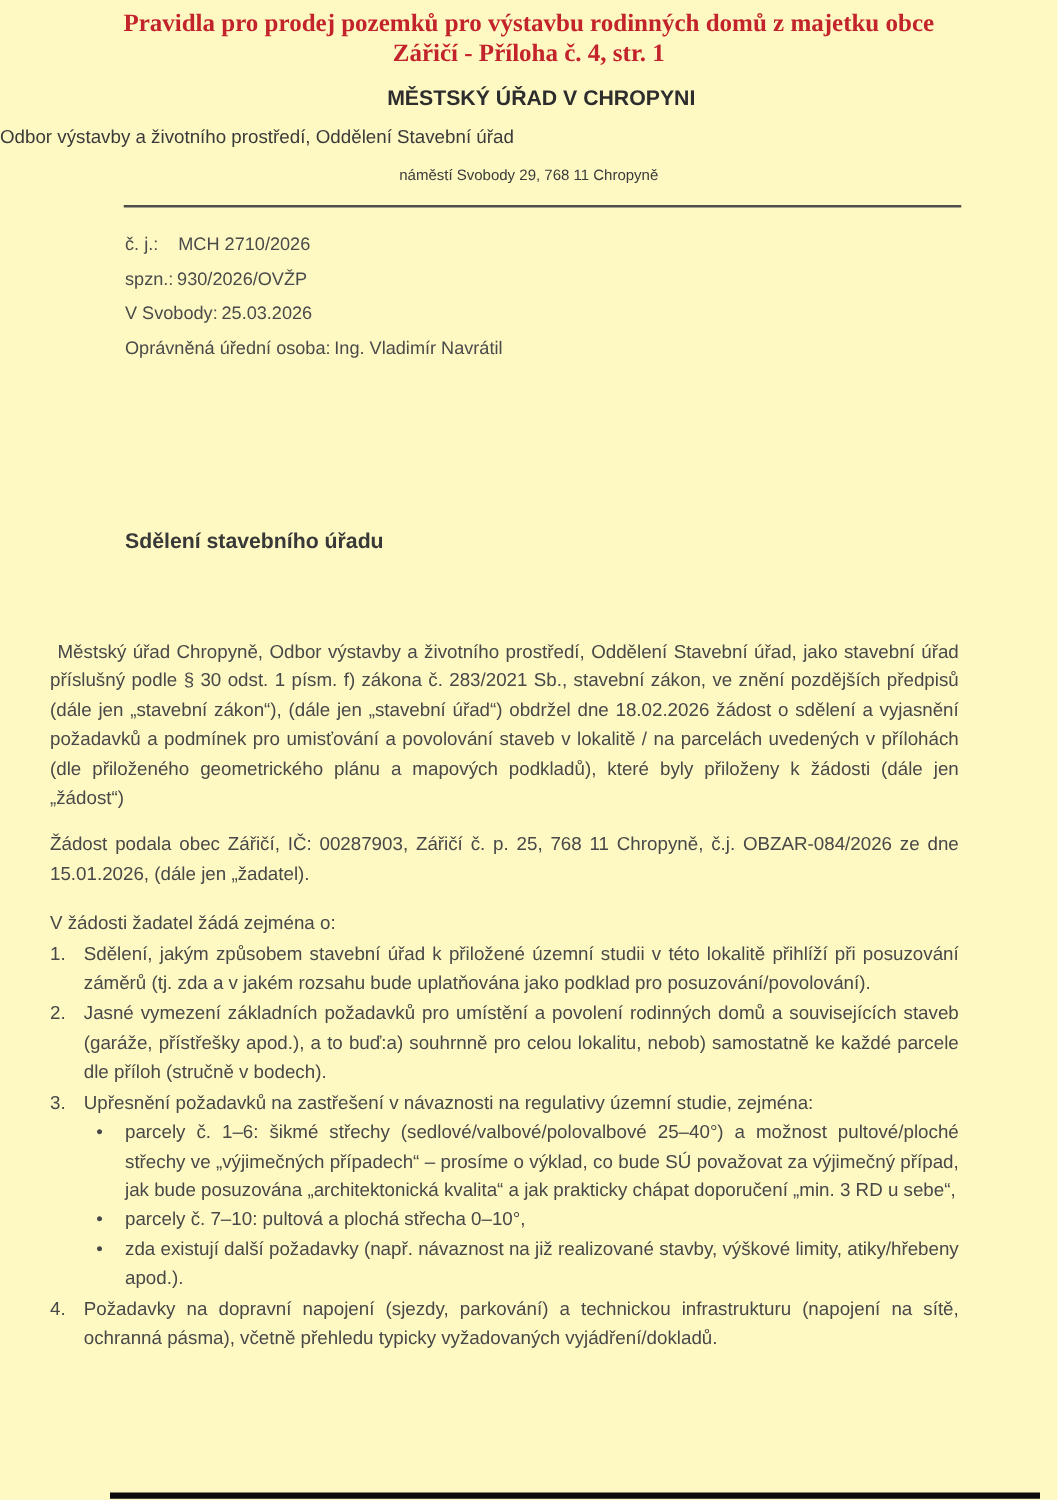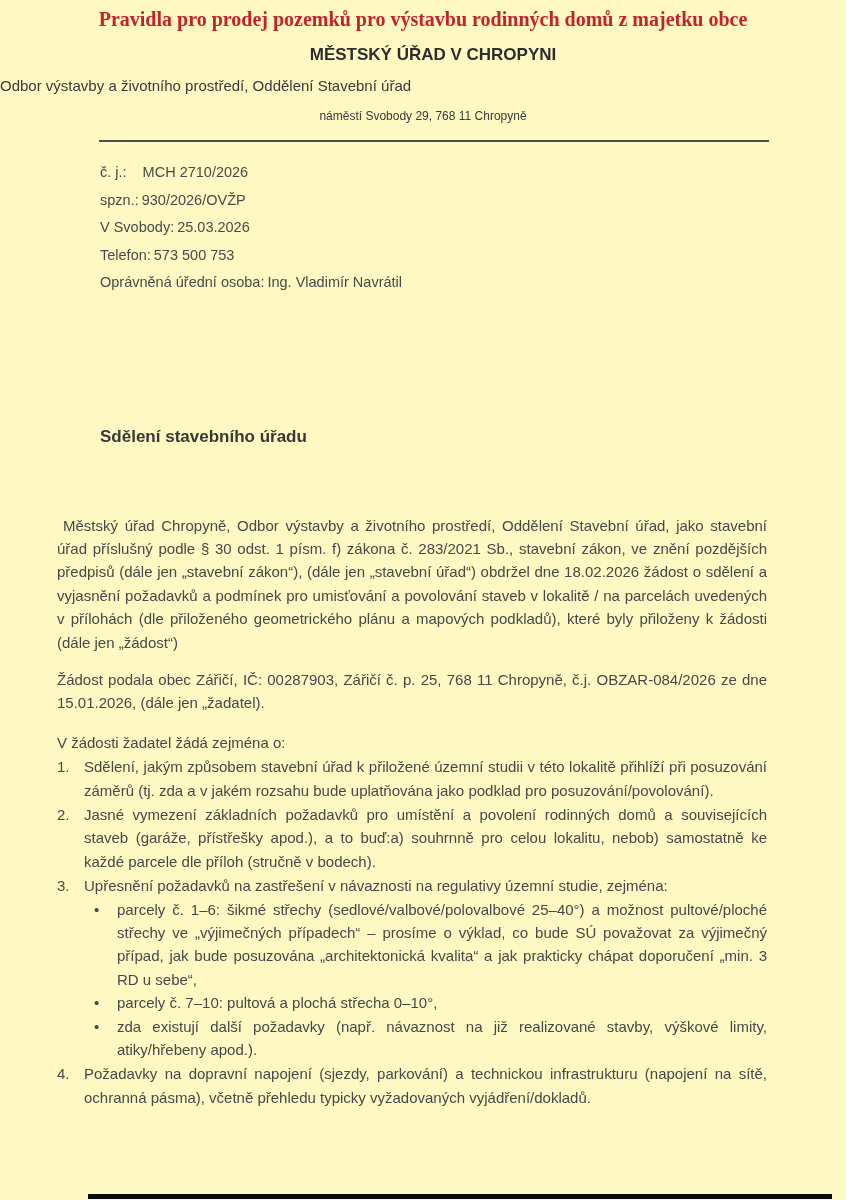--- a/index.html
+++ b/index.html
@@ -61,21 +61,21 @@
   }
   .meta-row .mvalue { margin-left: 3px; }
   .meta-row:first-child .mvalue { margin-left: 16px; }
   .section-heading {
     margin: 130px 0 0 100px;
     font-size: 17px;
     font-weight: bold;
     color: #383838;
   }
   .para, .list-intro, .olist {
-    margin-left: 57px;
+    margin-left: 40px;
     margin-right: 79px;
     font-size: 15px;
     line-height: 23.4px;
     color: #484848;
   }
   .para { text-align: justify; margin-top: 0; margin-bottom: 0; }
   .p1 { margin-top: 67px; text-indent: 6px; }
   .p2 { margin-top: 14px; }
   .list-intro { margin-top: 16px; margin-bottom: 0; }
   .olist { margin-top: 1px; }
@@ -93,40 +93,38 @@
     background: #0b0b0b;
   }
 </style>
 </head>
 <body>
 
 <div class="page">
 
   <div class="doc-title">
     <div>Pravidla pro prodej pozemků pro výstavbu rodinných domů z majetku obce</div>
+    <div>Zářičí - Příloha č. 4, str. 1</div>
   </div>
 
   <div class="office">MĚSTSKÝ ÚŘAD V CHROPYNI</div>
   <div class="dept">Odbor výstavby a životního prostředí, Oddělení Stavební úřad</div>
   <div class="addr">náměstí Svobody 29, 768 11 Chropyně</div>
 
   <hr class="rule">
 
   <div class="meta">
     <div class="meta-row">
       <span class="mlabel">č. j.:</span><span class="mvalue">MCH 2710/2026</span>
     </div>
     <div class="meta-row">
       <span class="mlabel">spzn.:</span><span class="mvalue">930/2026/OVŽP</span>
     </div>
     <div class="meta-row">
       <span class="mlabel">V Svobody:</span><span class="mvalue">25.03.2026</span>
-    </div>
-    <div class="meta-row">
-      <span class="mlabel">Telefon:</span><span class="mvalue">573 500 753</span>
     </div>
     <div class="meta-row">
       <span class="mlabel">Oprávněná úřední osoba:</span><span class="mvalue">Ing. Vladimír Navrátil</span>
     </div>
   </div>
 
   <div class="section-heading">Sdělení stavebního úřadu</div>
 
   <p class="para p1">Městský úřad Chropyně, Odbor výstavby a životního prostředí, Oddělení Stavební úřad, jako stavební úřad příslušný podle § 30 odst. 1 písm. f) zákona č. 283/2021 Sb., stavební zákon, ve znění pozdějších předpisů (dále jen „stavební zákon“), (dále jen „stavební úřad“) obdržel dne 18.02.2026 žádost o sdělení a vyjasnění požadavků a podmínek pro umisťování a povolování staveb v lokalitě / na parcelách uvedených v přílohách (dle přiloženého geometrického plánu a mapových podkladů), které byly přiloženy k žádosti (dále jen „žádost“)</p>
   <p class="para p2">Žádost podala obec Zářičí, IČ: 00287903, Zářičí č. p. 25, 768 11 Chropyně, č.j. OBZAR-084/2026 ze dne 15.01.2026, (dále jen „žadatel).</p>

